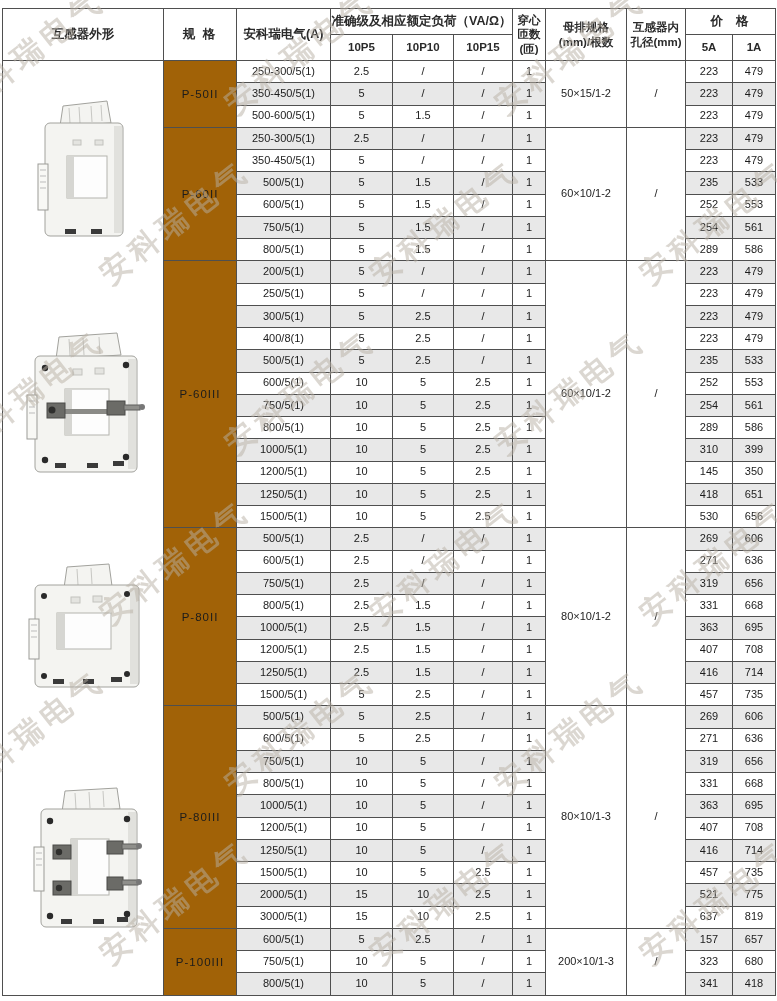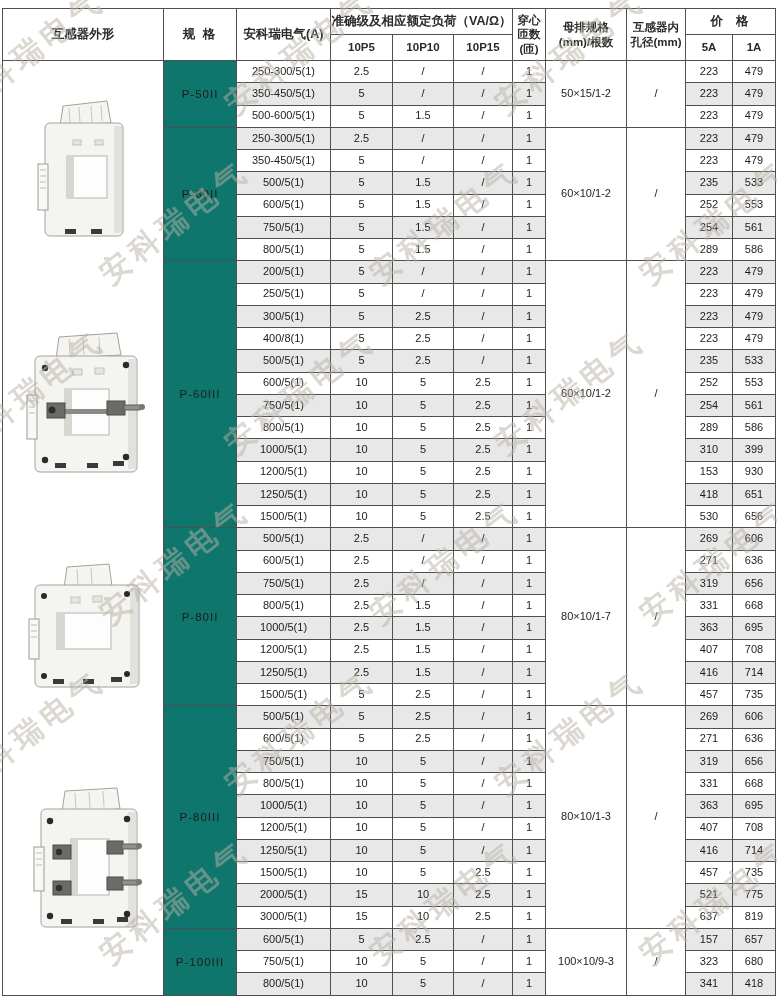--- a/index.html
+++ b/index.html
@@ -7,21 +7,21 @@
   #page{position:relative;width:777px;height:1001px;background:#fff;}
   table{border-collapse:collapse;table-layout:fixed;position:absolute;left:2px;top:8px;
     width:773px;height:988px;}
   th,td{border:1px solid #4f4f4f;padding:0;text-align:center;vertical-align:middle;
     color:#1c1c1c;font-size:11px;line-height:1.25;overflow:hidden;}
   thead th{font-size:12.5px;font-weight:600;color:#2a2a2a;background:#fff;}
   .hdr-multi{white-space:pre-line;font-size:11.5px;}
   .hdr-sub{font-size:11.5px;font-weight:700;}
   .hdr-price{white-space:pre;letter-spacing:2px;}
   .shade{background:#e8e8e8;}
-  .spec-cell{letter-spacing:1px;font-size:11.5px;background:#0f766e;}
+  .spec-cell{letter-spacing:1px;font-size:11.5px;background:#a16207;}
   .merged{background:#fff;font-size:11px;}
   .shape-cell{background:#fff;position:relative;}
   .imgwrap{position:absolute;left:0;top:0;right:0;bottom:0;}
   .ct{position:absolute;}
   tbody tr{height:22px;}
   tr.hr1{height:26px;}tr.hr2{height:26px;}
   #wm-layer{position:absolute;left:0;top:0;width:777px;height:1001px;z-index:6;
     pointer-events:none;overflow:hidden;}
   .wm{position:absolute;font-size:30px;letter-spacing:6px;color:rgba(183,175,164,0.5);
     white-space:nowrap;transform:rotate(-38deg);font-weight:600;}
@@ -344,22 +344,22 @@
           <td class="shade">1</td>
           <td class="shade">310</td>
           <td class="shade">399</td>
         </tr>
         <tr>
           <td class="">1200/5(1)</td>
           <td class="">10</td>
           <td class="">5</td>
           <td class="">2.5</td>
           <td class="">1</td>
-          <td class="">153</td>
-          <td class="">930</td>
+          <td class="">145</td>
+          <td class="">350</td>
         </tr>
         <tr>
           <td class="shade">1250/5(1)</td>
           <td class="shade">10</td>
           <td class="shade">5</td>
           <td class="shade">2.5</td>
           <td class="shade">1</td>
           <td class="shade">418</td>
           <td class="shade">651</td>
         </tr>
@@ -372,21 +372,21 @@
           <td class="">530</td>
           <td class="">656</td>
         </tr>
         <tr>
           <td rowspan="8" class="spec-cell">P-80II</td>
           <td class="shade">500/5(1)</td>
           <td class="shade">2.5</td>
           <td class="shade">/</td>
           <td class="shade">/</td>
           <td class="shade">1</td>
-          <td rowspan="8" class="merged">80×10/1-7</td>
+          <td rowspan="8" class="merged">80×10/1-2</td>
           <td rowspan="8" class="merged">/</td>
           <td class="shade">269</td>
           <td class="shade">606</td>
         </tr>
         <tr>
           <td class="">600/5(1)</td>
           <td class="">2.5</td>
           <td class="">/</td>
           <td class="">/</td>
           <td class="">1</td>
@@ -540,21 +540,21 @@
           <td class="">637</td>
           <td class="">819</td>
         </tr>
         <tr>
           <td rowspan="3" class="spec-cell">P-100III</td>
           <td class="shade">600/5(1)</td>
           <td class="shade">5</td>
           <td class="shade">2.5</td>
           <td class="shade">/</td>
           <td class="shade">1</td>
-          <td rowspan="3" class="merged">100×10/9-3</td>
+          <td rowspan="3" class="merged">200×10/1-3</td>
           <td rowspan="3" class="merged">/</td>
           <td class="shade">157</td>
           <td class="shade">657</td>
         </tr>
         <tr>
           <td class="">750/5(1)</td>
           <td class="">10</td>
           <td class="">5</td>
           <td class="">/</td>
           <td class="">1</td>

